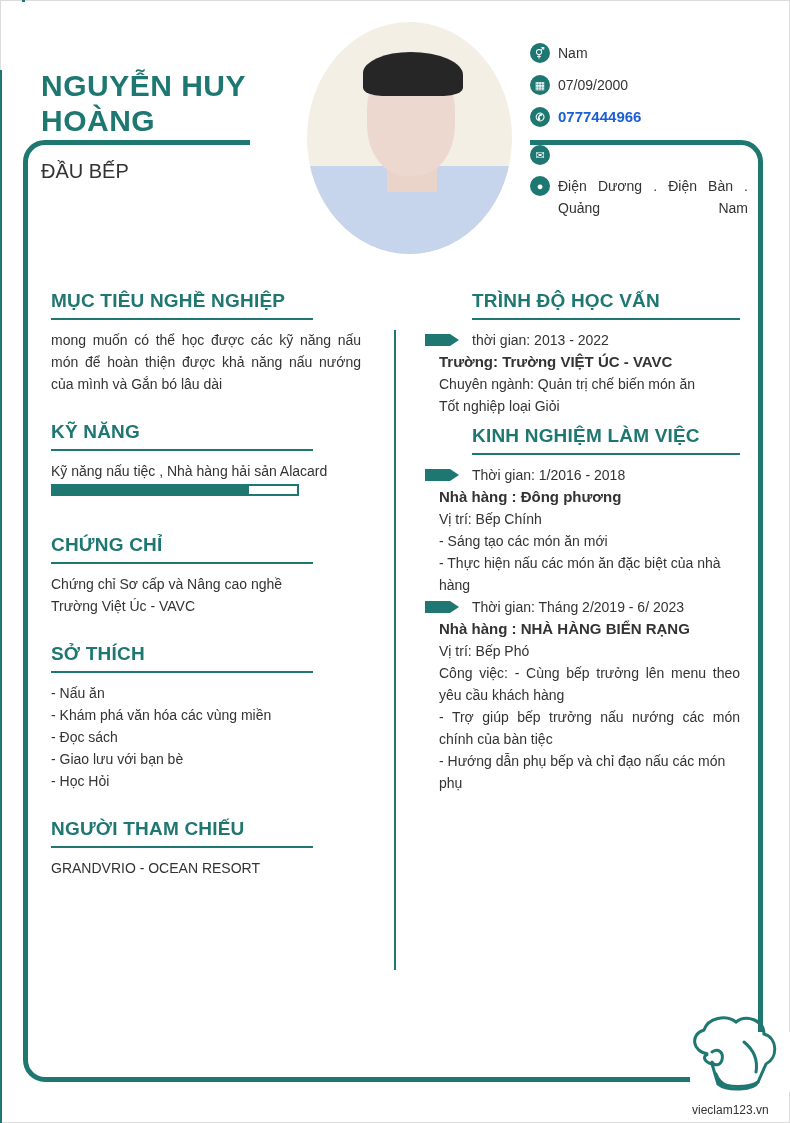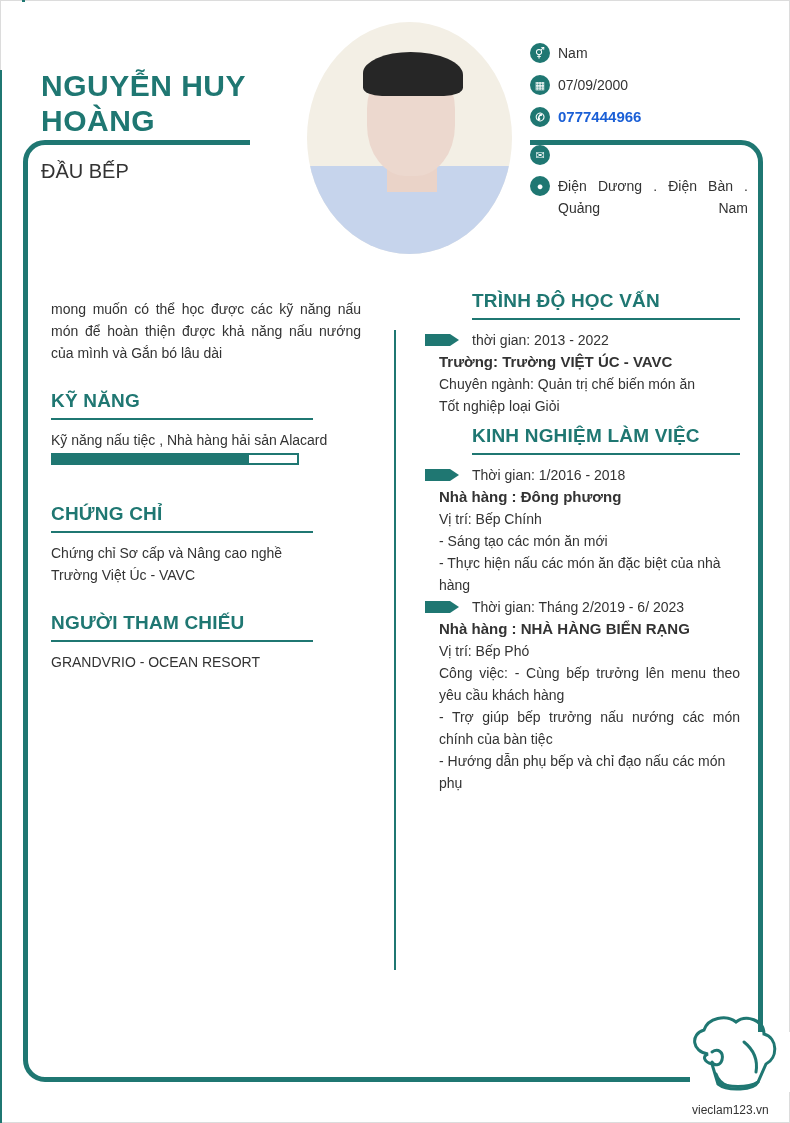--- a/index.html
+++ b/index.html
@@ -76,33 +76,42 @@
     <span class="ic">✉</span>
   </div>
   <div class="citem justify">
     <span class="ic">●</span>
     <span class="txt" style="text-align:justify;">Điện Dương . Điện Bàn . Quảng Nam</span>
   </div>
 </div>
 
 <div class="col-left">
   <div class="sec">
+    <div class="sec-h">MỤC TIÊU NGHỀ NGHIỆP</div>
     <div class="txt-line justify" style="width:310px;margin-top:8px;">mong muốn có thể học được các kỹ năng nấu món để hoàn thiện được khả năng nấu nướng của mình và Gắn bó lâu dài</div>
   </div>
   <div class="sec">
     <div class="sec-h">KỸ NĂNG</div>
     <div class="txt-line" style="white-space:nowrap;">Kỹ năng nấu tiệc , Nhà hàng hải sản Alacard</div>
     <div class="skill-bar">
       <div class="empty" style="width:48px;"></div>
     </div>
   </div>
   <div class="sec" style="margin-top:38px;">
     <div class="sec-h">CHỨNG CHỈ</div>
     <div class="txt-line">Chứng chỉ Sơ cấp và Nâng cao nghề</div>
     <div class="txt-line">Trường Việt Úc - VAVC</div>
+  </div>
+  <div class="sec">
+    <div class="sec-h">SỞ THÍCH</div>
+    <div class="txt-line">- Nấu ăn</div>
+    <div class="txt-line">- Khám phá văn hóa các vùng miền</div>
+    <div class="txt-line">- Đọc sách</div>
+    <div class="txt-line">- Giao lưu với bạn bè</div>
+    <div class="txt-line">- Học Hỏi</div>
   </div>
   <div class="sec">
     <div class="sec-h">NGƯỜI THAM CHIẾU</div>
     <div class="txt-line">GRANDVRIO - OCEAN RESORT</div>
   </div>
 </div>
 
 <div class="vline"></div>
 
 <div class="col-right">

